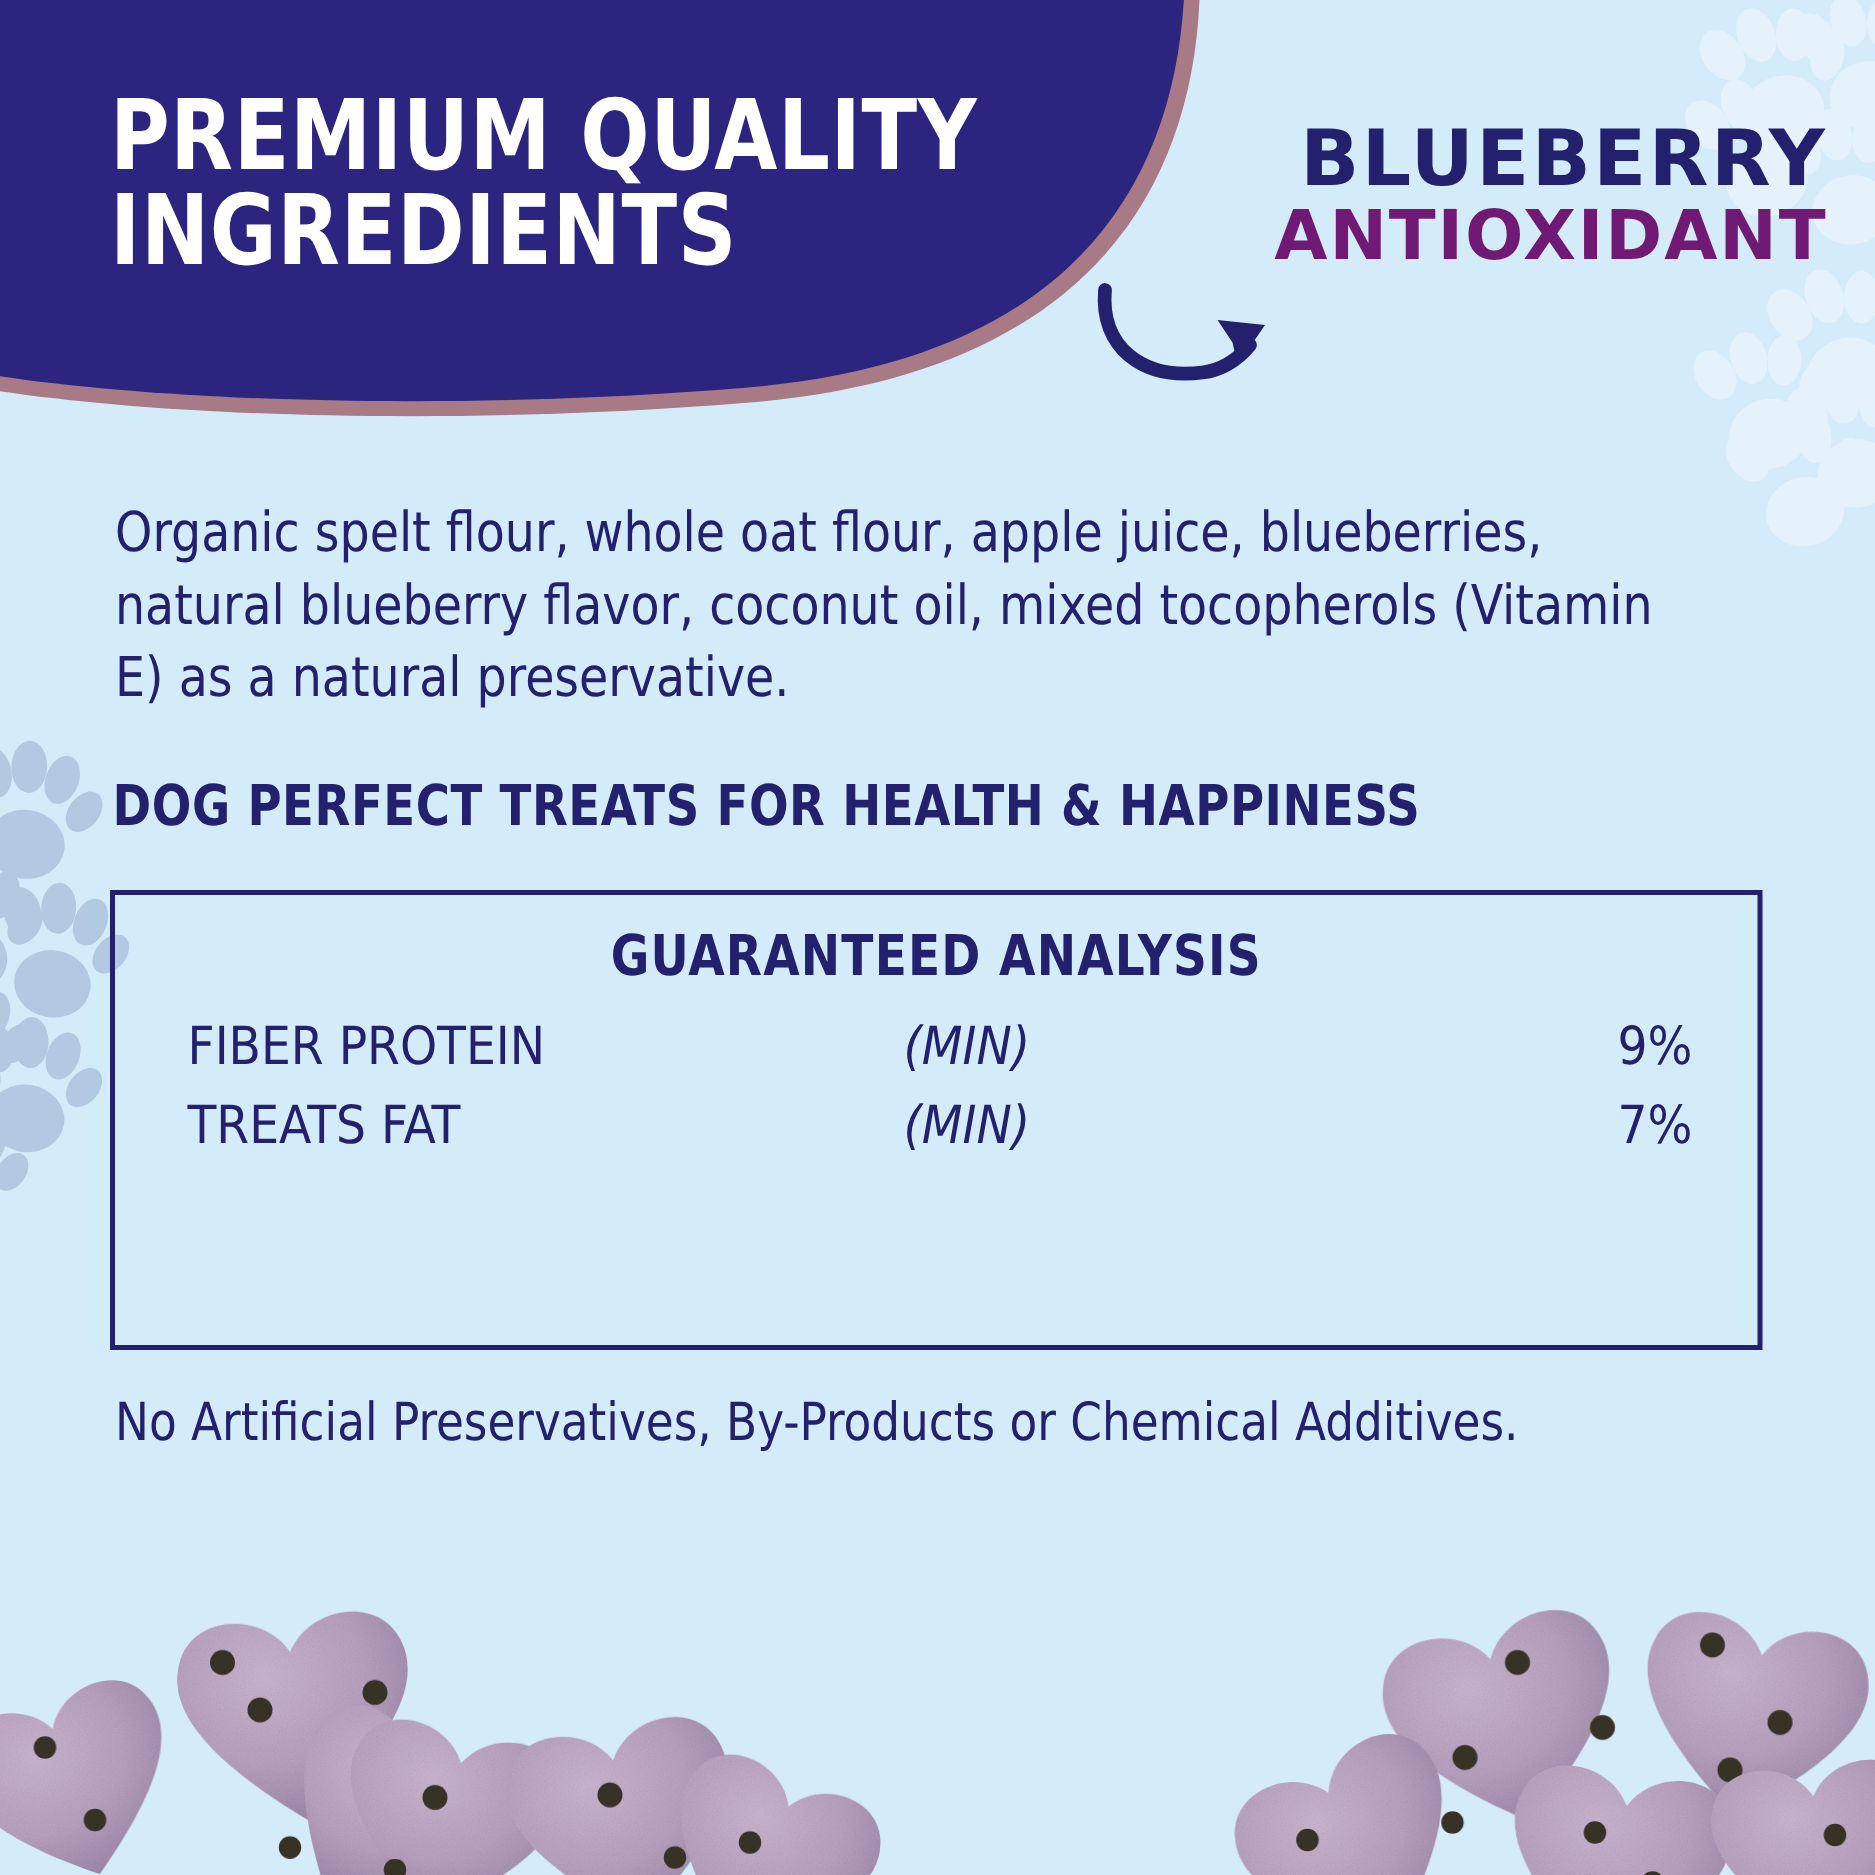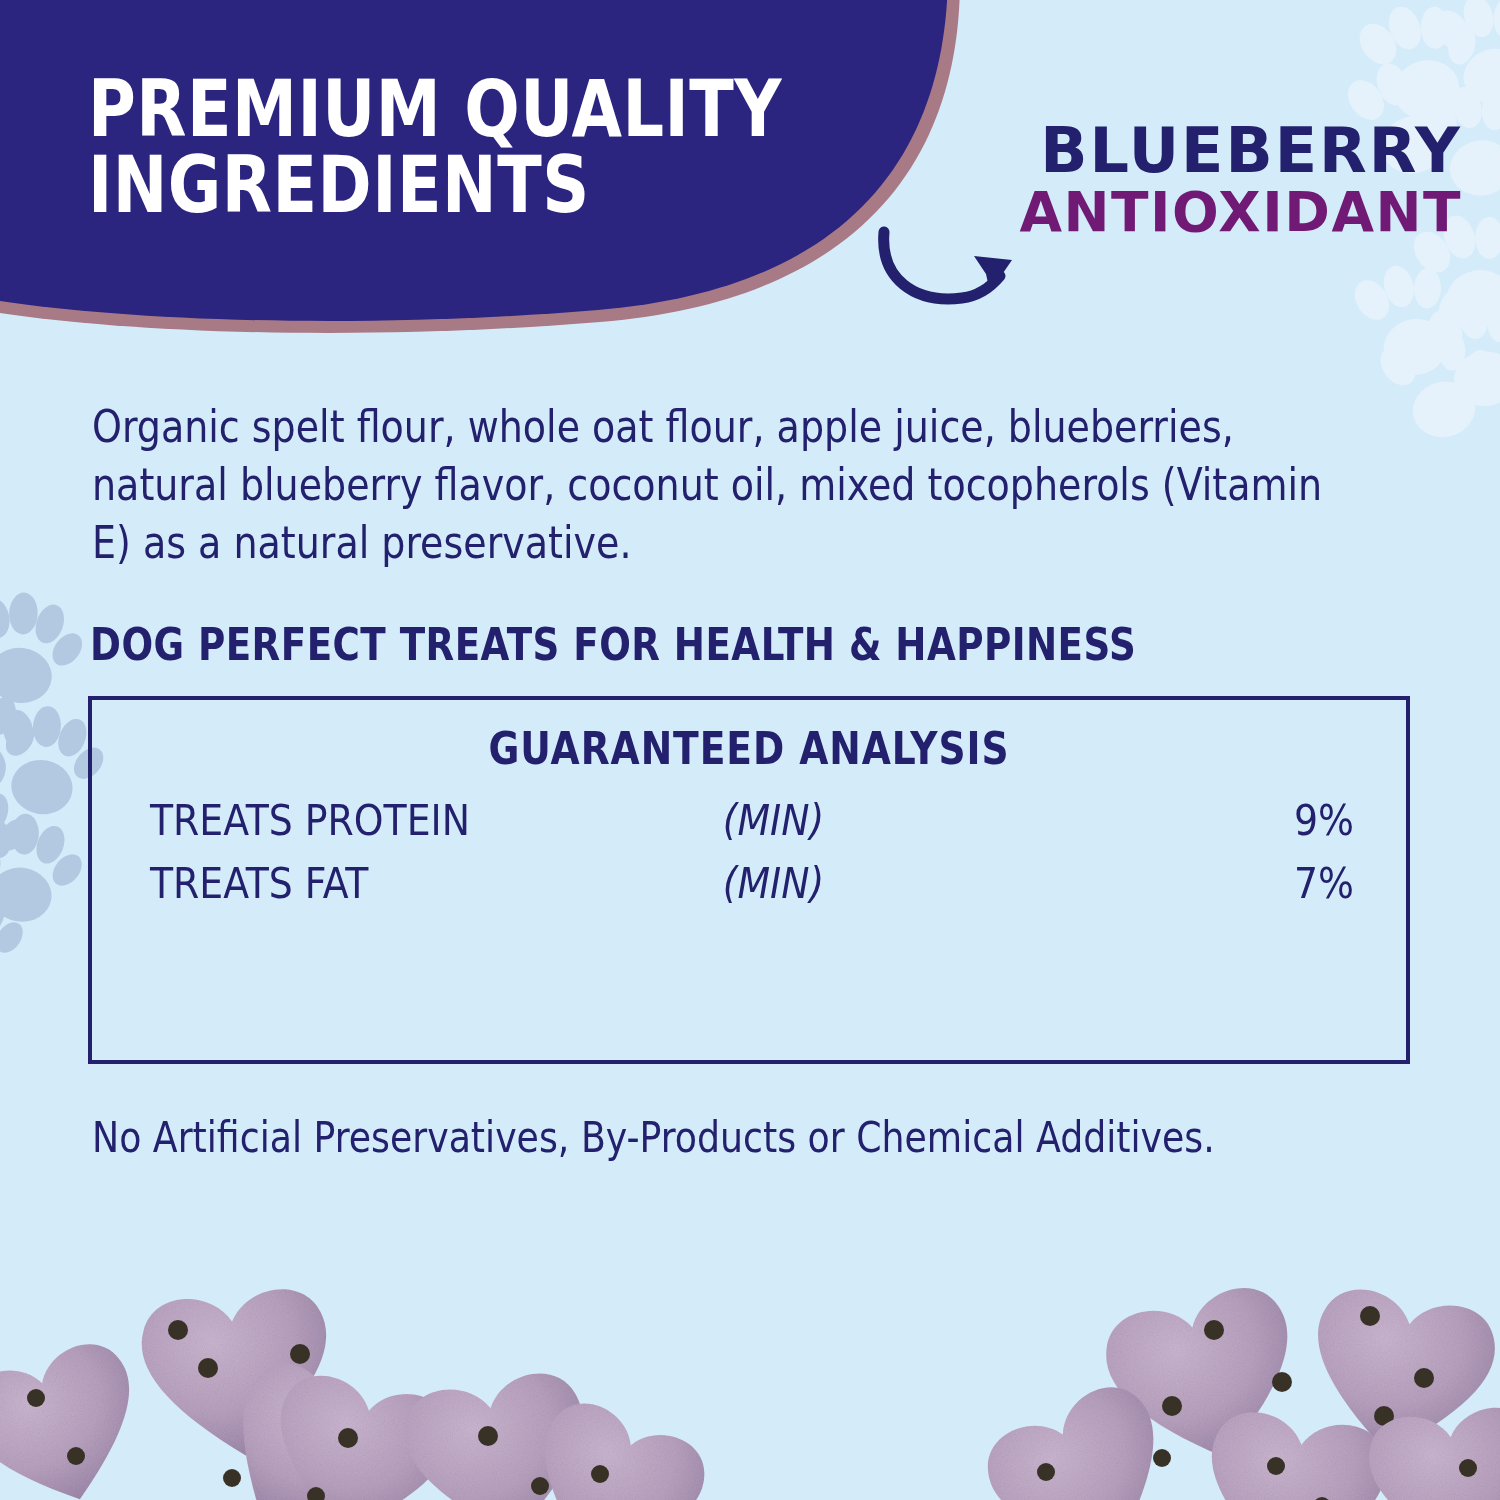--- a/index.html
+++ b/index.html
@@ -26,21 +26,21 @@
     font-size:78px;
     line-height:0.97;
     letter-spacing:0.5px;
     text-transform:uppercase;
     transform:scaleX(0.93);
     transform-origin:left top;
     z-index:4;
   }
 
   
-  .callout { position:absolute; right:38px; top:120px; width:600px; text-align:right; z-index:5; }
+  .callout { position:absolute; right:38px; top:96px; width:600px; text-align:right; z-index:5; }
   .callout-line1 {
     color:#23216e;
     font-family:"DejaVu Sans","Liberation Sans", sans-serif;
     font-weight:700;
     font-size:62px;
     line-height:1.0;
     letter-spacing:2px;
   }
   .callout-line2 {
     color:#701a75;
@@ -71,21 +71,21 @@
     font-weight:700;
     font-size:45px;
     letter-spacing:0.5px;
     text-transform:uppercase;
     transform:scaleX(0.92);
     transform-origin:left top;
   }
 
   
   .ga-box {
-    position:absolute; left:88px; top:696px; width:1322px; height:368px;
+    position:absolute; left:88px; top:712px; width:1322px; height:368px;
     border:4px solid #23216e;
   }
   .ga-title {
     text-align:center;
     margin-top:22px;
     color:#23216e;
     font-family:"DejaVu Sans Condensed","Liberation Sans", sans-serif;
     font-weight:700;
     font-size:45px;
     letter-spacing:1px;
@@ -177,21 +177,21 @@
 
   <div class="ingredients">Organic spelt flour, whole oat flour, apple juice, blueberries, natural blueberry flavor, coconut oil, mixed tocopherols (Vitamin E) as a natural preservative.</div>
 
   <div class="tagline">DOG PERFECT TREATS FOR HEALTH &amp; HAPPINESS</div>
 
   <div class="ga-box">
     <div class="ga-title">GUARANTEED ANALYSIS</div>
     <table class="ga-table">
       <tbody>
         <tr>
-          <td class="ga-nutrient">TREATS PROTEIN</td>
+          <td class="ga-nutrient">FIBER PROTEIN</td>
           <td class="ga-qual">(MIN)</td>
           <td class="ga-value">9%</td>
         </tr>
         <tr>
           <td class="ga-nutrient">TREATS FAT</td>
           <td class="ga-qual">(MIN)</td>
           <td class="ga-value">7%</td>
         </tr>
       </tbody>
     </table>

